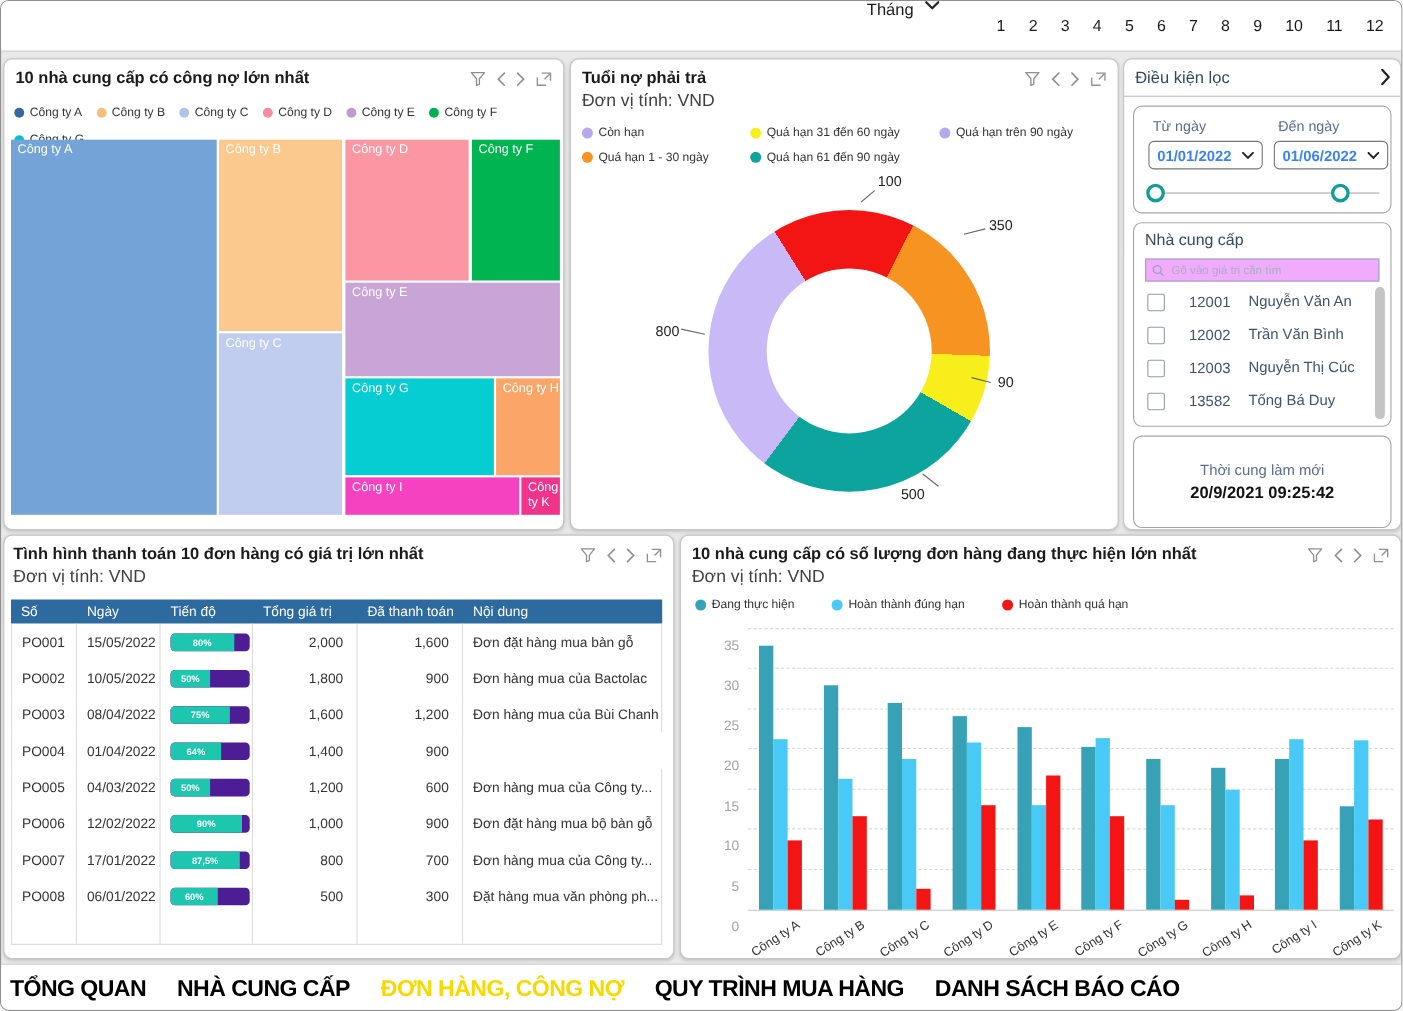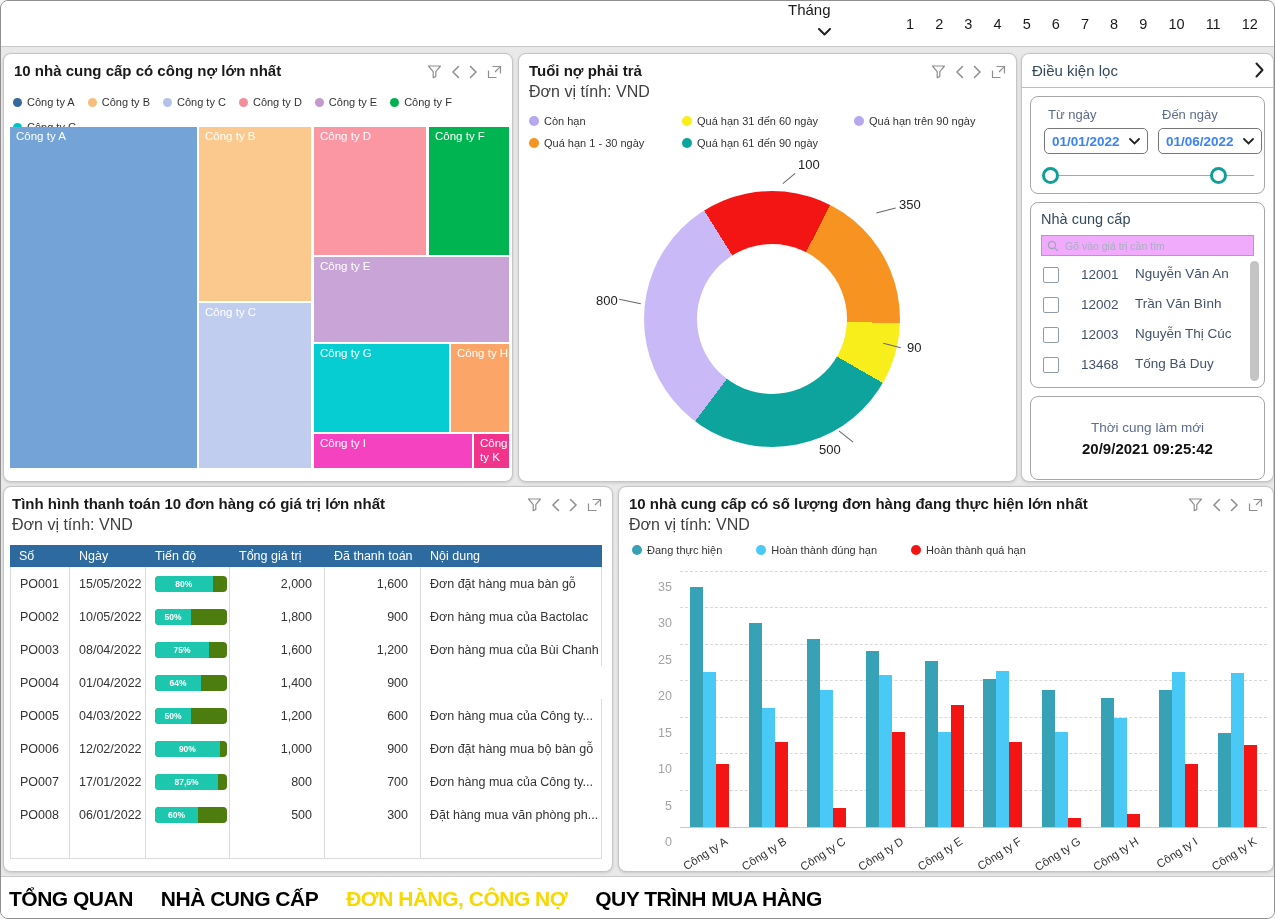--- a/index.html
+++ b/index.html
@@ -1,19 +1,19 @@
 <!DOCTYPE html>
 <html><head>
 <meta charset="utf-8">
 <style>
   html,body{margin:0;padding:0;background:#f5f5f5;font-family:"Liberation Sans","DejaVu Sans",sans-serif;}
   .screen{position:relative;width:1275px;height:919px;background:#e9e9e9;border:1px solid #8f8f8f;border-radius:8px;overflow:hidden;box-sizing:border-box;}
   
   .topbar{position:absolute;left:0;top:0;width:100%;height:46px;background:#fff;border-bottom:1px solid #c9c9c9;box-sizing:border-box;}
-  .month-group{position:absolute;left:787px;top:0;height:46px;display:flex;align-items:flex-end;gap:10px;flex-direction:column;}
+  .month-group{position:absolute;left:787px;top:0;height:46px;display:flex;align-items:flex-start;gap:10px;}
   .month-label{font-size:15px;color:#1a1a1a;}
   .months{position:absolute;left:905px;top:0;width:352px;height:46px;display:flex;align-items:center;justify-content:space-between;}
   .month{font-size:14.5px;color:#1a1a1a;cursor:pointer;}
   
   .panel{position:absolute;background:#fff;border:1px solid #c5c5c5;border-radius:8px;box-shadow:0 1px 3px rgba(0,0,0,.15);box-sizing:border-box;}
   .p-title{position:absolute;left:10px;top:8px;font-size:15px;font-weight:bold;color:#1a1a1a;white-space:nowrap;}
   .p-unit{position:absolute;left:10px;top:29px;font-size:16px;color:#3f3f3f;}
   .panel-icons{position:absolute;right:10px;top:11px;display:flex;gap:9px;color:#8f8f8f;align-items:center;}
   .picon{display:inline-flex;cursor:pointer;}
   
@@ -55,21 +55,21 @@
   .refresh-val{font-size:15px;font-weight:bold;color:#111;line-height:21px;}
   
   #ptable{position:absolute;left:6px;top:58px;width:592px;}
   .t-head{display:grid;grid-template-columns:60px 76px 84px 95px 96px 181px;background:#2d6a9f;height:22px;}
   .t-head div{color:#fff;font-size:12.5px;display:flex;align-items:center;padding-left:9px;box-sizing:border-box;white-space:nowrap;overflow:hidden;}
   .t-row{display:grid;grid-template-columns:60px 76px 84px 95px 96px 181px;height:33px;background:#fff;cursor:pointer;}
   .t-row>div{font-size:12.5px;color:#333;display:flex;align-items:center;padding-left:9px;box-sizing:border-box;border-right:1px solid #dcdcdc;white-space:nowrap;overflow:hidden;}
   .t-row>div:first-child{border-left:1px solid #dcdcdc;}
   .t-row>div.num{justify-content:flex-end;padding-right:12px;padding-left:0;}
   .t-filler{height:27px;border-bottom:1px solid #dcdcdc;}
-  .pbar{width:72px;height:16px;background:#4d7c0f;border-radius:4px;overflow:hidden;display:flex;align-items:flex-end;}
+  .pbar{width:72px;height:16px;background:#4c1d95;border-radius:4px;overflow:hidden;display:flex;align-items:flex-end;}
   .pfill{background:#1dc7ad;height:100%;border-radius:4px 0 0 4px;display:flex;align-items:center;justify-content:center;}
   .pfill span{color:#fff;font-size:8.5px;font-weight:bold;}
   
   #bar-legend{position:absolute;left:13px;top:57px;display:flex;gap:34px;}
   #bar-legend .lg-dot{width:10px;height:10px;}
   #plot{position:absolute;left:61px;top:85px;width:587px;height:255px;border-bottom:1px solid #c9c9c9;}
   .gridline{position:absolute;left:0;width:100%;height:0;border-top:1px dashed #d8d8d8;}
   .bargroup{position:absolute;bottom:0;display:flex;align-items:flex-end;}
   .bar{width:13px;cursor:pointer;}
   .ytick{position:absolute;width:45px;text-align:right;font-size:12.5px;color:#a3a3a3;margin-top:16px;}
@@ -297,21 +297,21 @@
             <span class="sup-code">12002</span>
             <span class="sup-name">Trần Văn Bình</span>
           </div>
           <div class="sup-row" style="top: 118px;">
             <span class="sup-cb"></span>
             <span class="sup-code">12003</span>
             <span class="sup-name">Nguyễn Thị Cúc</span>
           </div>
           <div class="sup-row" style="top: 148px;">
             <span class="sup-cb"></span>
-            <span class="sup-code">13468</span>
+            <span class="sup-code">13582</span>
             <span class="sup-name">Tống Bá Duy</span>
           </div>
         </div>
       <div class="sup-scroll"></div>
     </div>
 
     <div class="fbox refresh-box" style="top:342px;height:84px;">
       <span class="refresh-lbl">Thời cung làm mới</span>
       <span class="refresh-val">20/9/2021 09:25:42</span>
     </div>
@@ -599,15 +599,16 @@
         <div class="xlabel" style="left: 573.95px;">Công ty I</div>
         <div class="xlabel" style="left: 632.65px;">Công ty K</div>
       </div>
   </div>
 
   <div class="nav" id="nav-items">
       <span class="nav-item">TỔNG QUAN</span>
       <span class="nav-item">NHÀ CUNG CẤP</span>
       <span class="nav-item active">ĐƠN HÀNG, CÔNG NỢ</span>
       <span class="nav-item">QUY TRÌNH MUA HÀNG</span>
+      <span class="nav-item">DANH SÁCH BÁO CÁO</span>
     </div>
 
 </div>
 
 </body></html>

